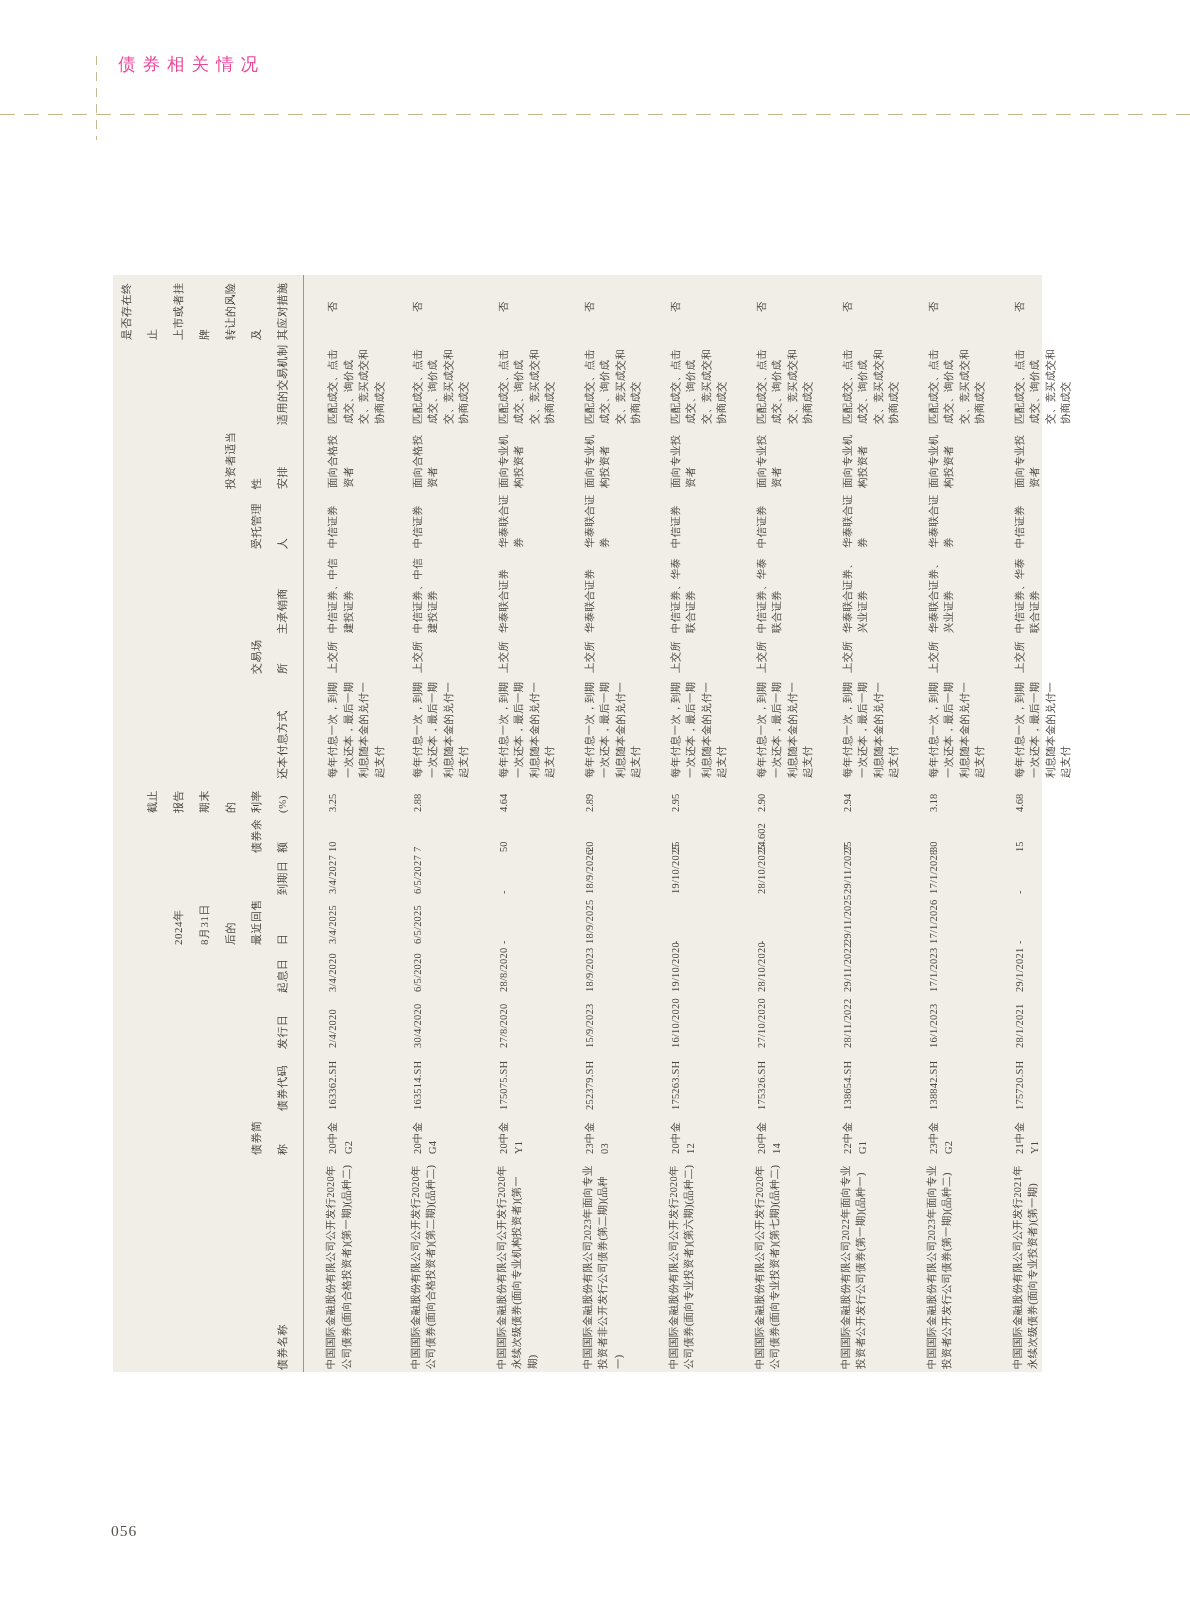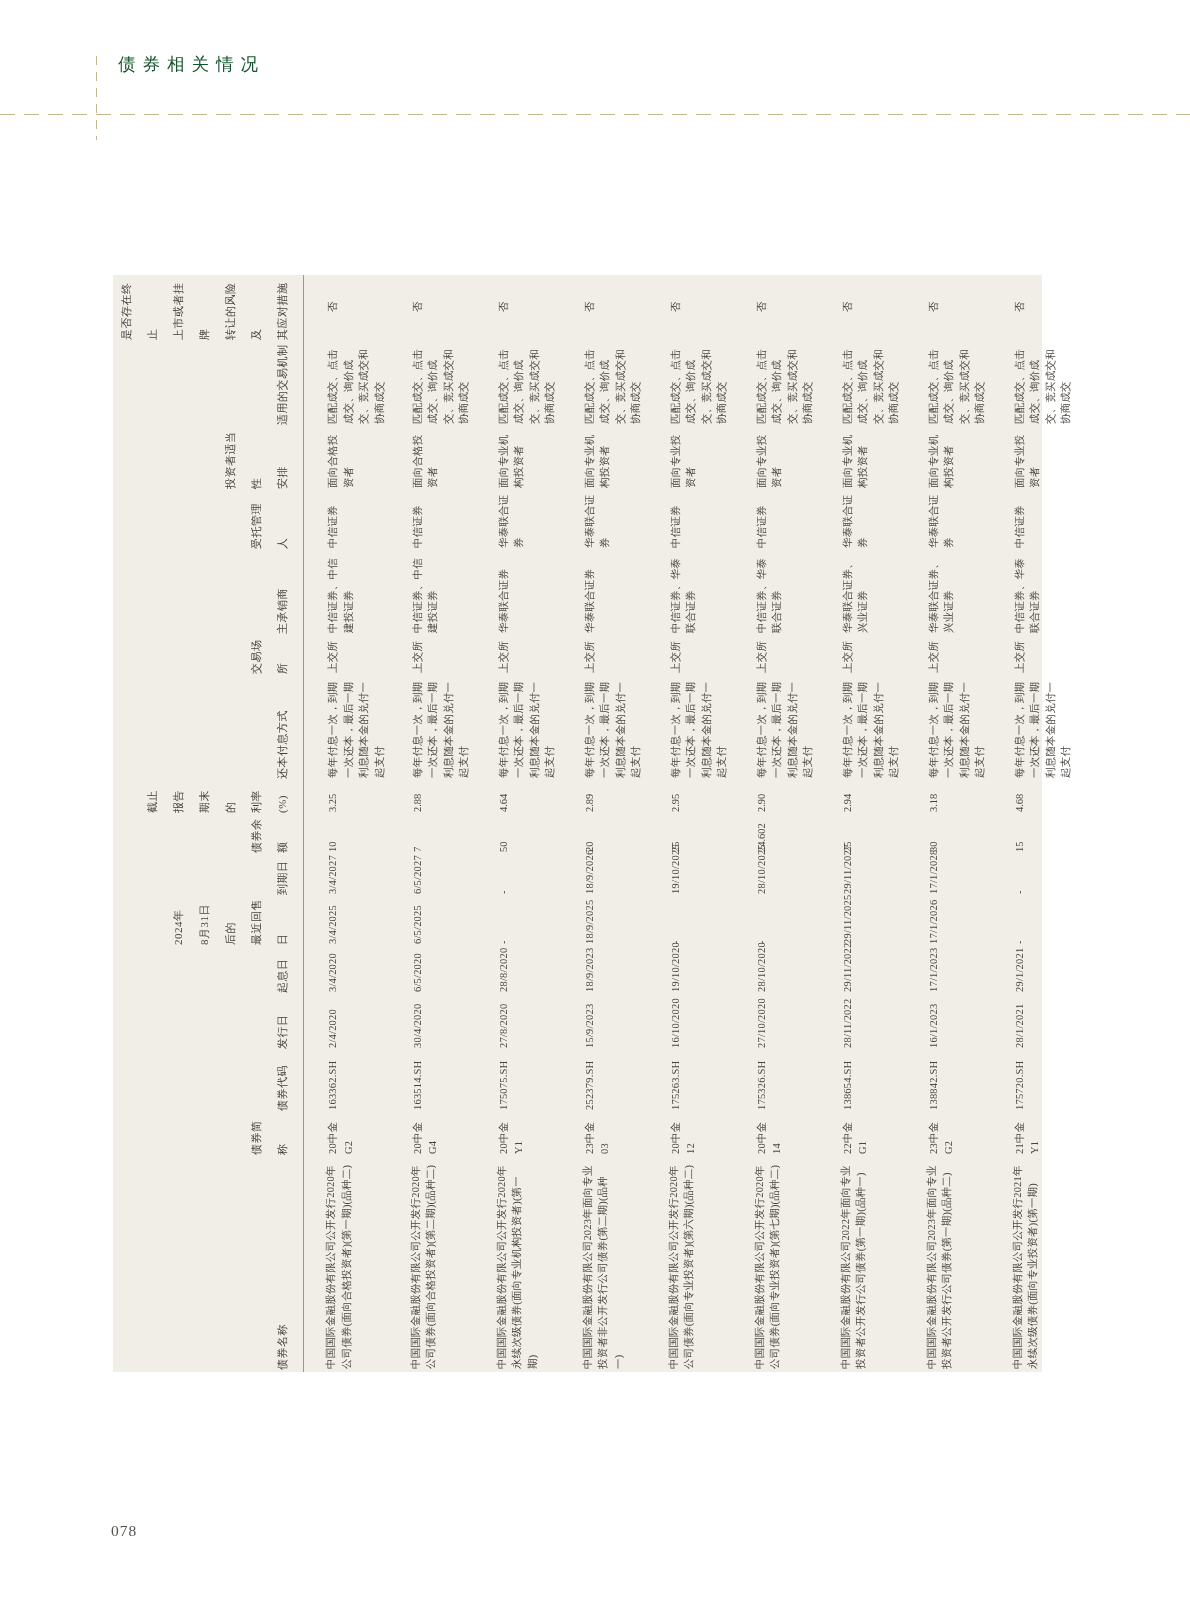--- a/index.html
+++ b/index.html
@@ -11,21 +11,21 @@
   .page{
     position:relative;
     width:1190px;height:1615px;
     background:#ffffff;
     overflow:hidden;
   }
   
   .page-title{
     position:absolute;left:118px;top:52px;
     font-size:17.5px;letter-spacing:7px;
-    color:#14532d;
+    color:#ec4899;
   }
   .v-dash{
     position:absolute;left:96px;top:56px;width:1px;height:84px;
     background:repeating-linear-gradient(to bottom,#c3b78c 0 9px,transparent 9px 16px);
   }
   .h-dash{
     position:absolute;left:0;top:114px;width:1190px;height:1px;
     background:repeating-linear-gradient(to right,#c3b78c 0 15px,transparent 15px 24px);
   }
   .page-number{
@@ -290,14 +290,14 @@
             <td class="c12">中信证券、华泰联合证券</td>
             <td class="c13">中信证券</td>
             <td class="c14">面向专业投资者</td>
             <td class="c15">匹配成交、点击成交、询价成交、竞买成交和协商成交</td>
             <td class="c16">否</td>
           </tr>
         </tbody>
     </table>
   </div>
 
-  <div class="page-number">078</div>
+  <div class="page-number">056</div>
 </div>
 
 </body></html>

